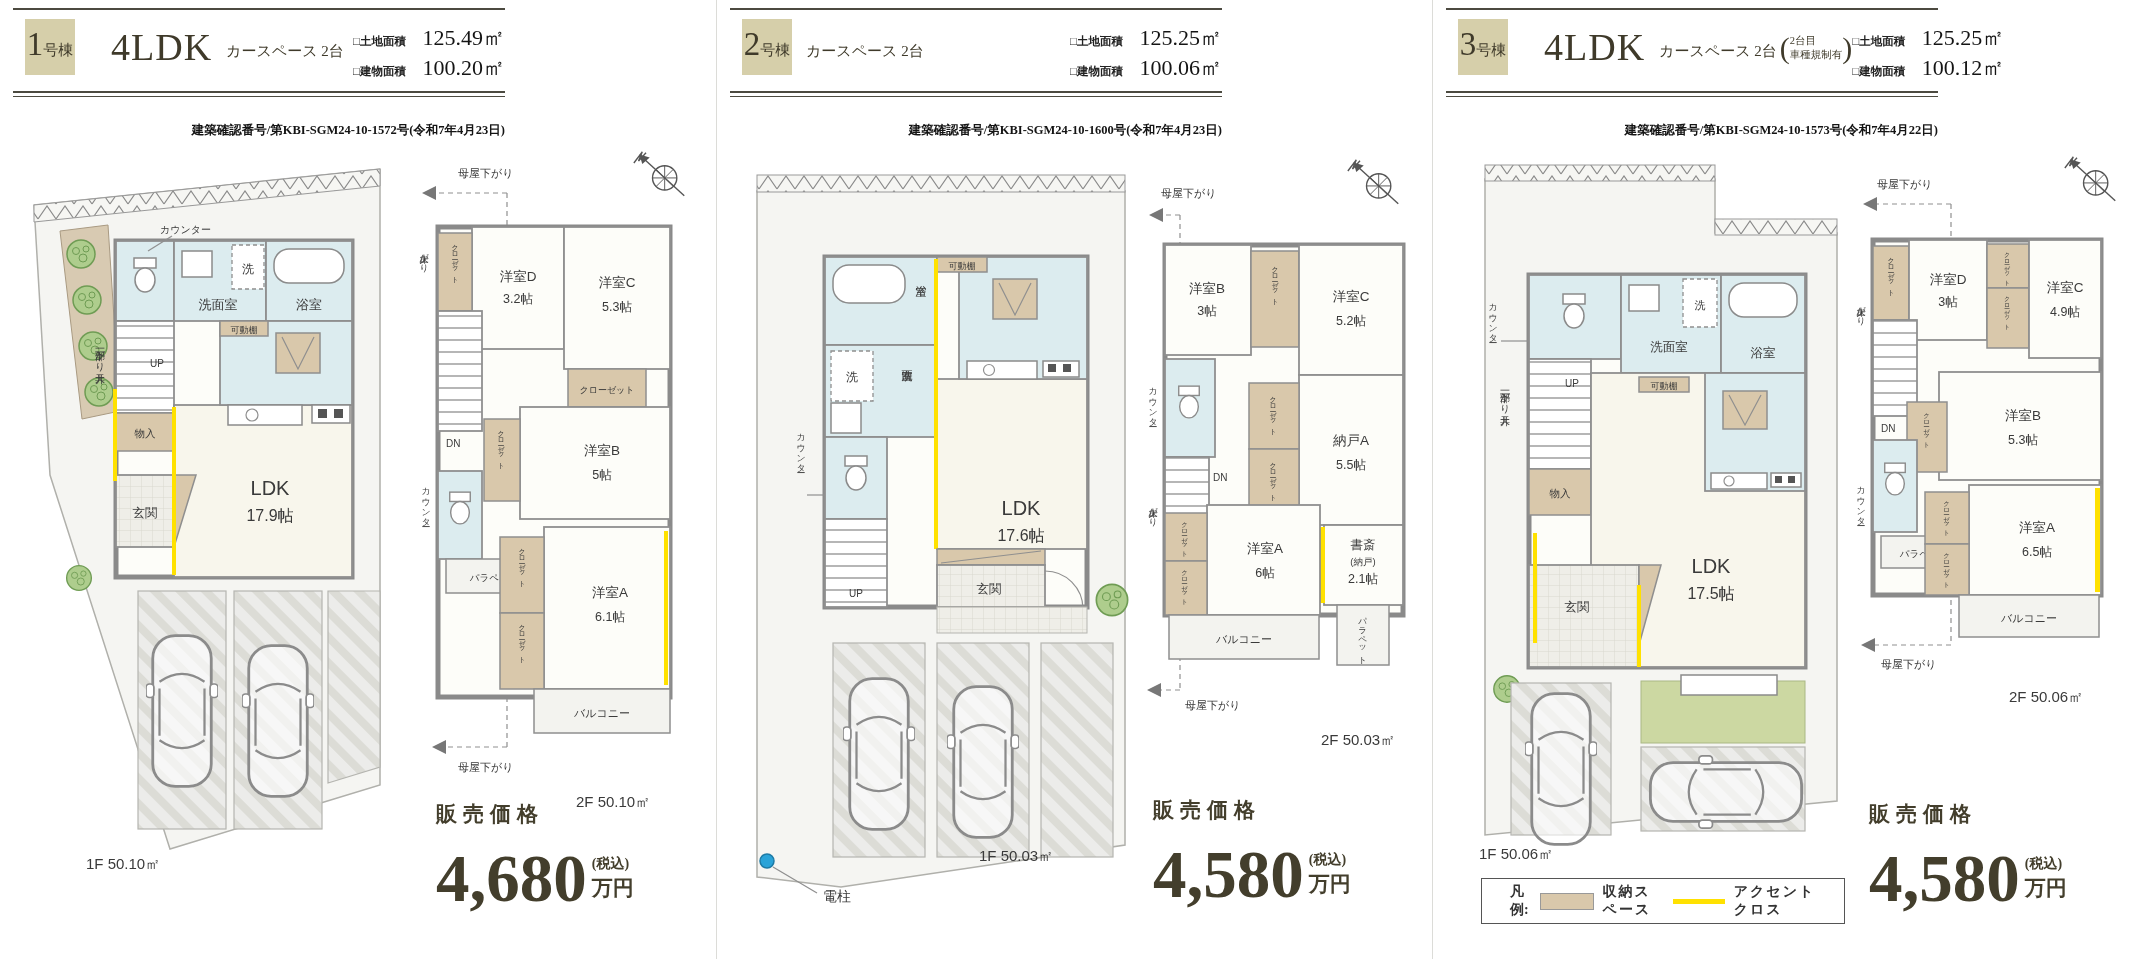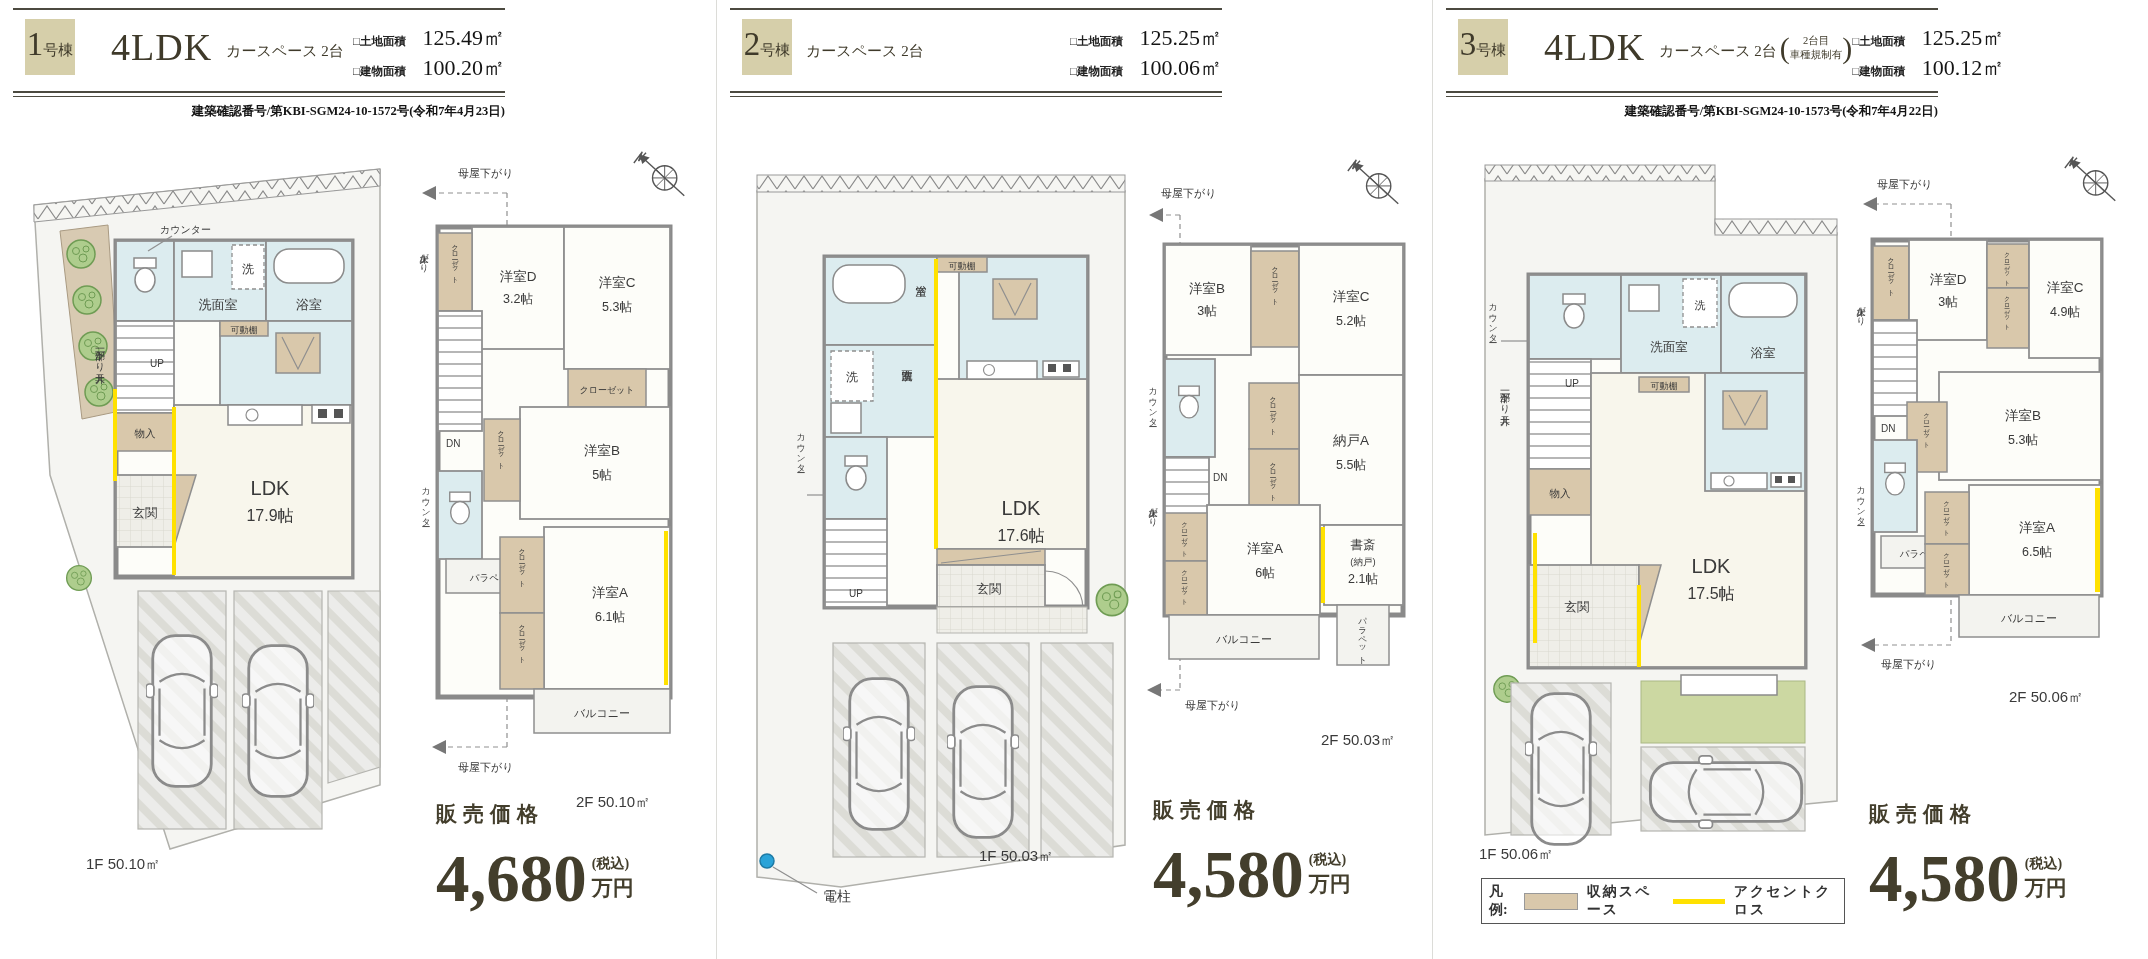--- a/index.html
+++ b/index.html
@@ -15,36 +15,36 @@
 .rule-thin{height:1px;background:#4c4a40;margin-top:3px}
 .hdr-main{display:flex;align-items:flex-start;padding:9px 0 8px 12px}
 .no-box{width:50px;height:56px;background:#d6cfaa;display:flex;align-items:baseline;justify-content:center;padding-top:9px;font-family:"Liberation Serif",serif;color:#3f3a2a;flex:none}
 .no-num{font-size:33px;line-height:1}
 .no-suf{font-size:15px;margin-left:0}
 .plan-name{font-family:"Liberation Serif",serif;font-size:38px;color:#3f3a2a;margin-left:36px;letter-spacing:1px;white-space:nowrap;line-height:56px}
 .plan-extra{font-size:29px}
 .car-label{font-family:"Liberation Serif",serif;font-size:15px;color:#3f3a2a;margin-left:14px;margin-top:23px;white-space:nowrap}
 .car-note{display:flex;align-items:center;margin-left:3px;margin-top:14px;color:#3f3a2a;font-family:"Liberation Serif",serif}
 .car-note .paren{font-size:30px;font-weight:400;line-height:1}
-.car-note .lines{font-size:10.5px;line-height:1.35;text-align:center;white-space:nowrap}
+.car-note .lines{font-size:10.5px;line-height:1.35;text-align:left;white-space:nowrap}
 .spacer{flex:1}
 .areas{flex:none;width:152px;margin-top:4px}
 .area-row{display:flex;justify-content:space-between;align-items:baseline}
 .area-label{font-size:11.5px;color:#222;font-weight:bold}
 .area-val{font-family:"Liberation Serif",serif;font-size:22px;color:#141414}
-.approval{position:absolute;top:103px;left:13px;width:492px;text-align:right;font-family:"Liberation Serif",serif;font-size:12.5px;color:#141414;font-weight:bold}
+.approval{position:absolute;top:122px;left:13px;width:492px;text-align:right;font-family:"Liberation Serif",serif;font-size:12.5px;color:#141414;font-weight:bold}
 .plan{position:absolute}
 .price{position:absolute;width:280px}
 .price .label{font-family:"Liberation Serif",serif;font-size:21px;letter-spacing:6px;color:#433e2c;font-weight:bold}
 .price-row{display:flex;align-items:flex-start;margin-top:15px}
 .price-num{font-family:"Liberation Serif",serif;font-size:67px;line-height:1.05;color:#433e2c;font-weight:bold}
 .price-side{margin-left:5px;margin-top:12px;color:#433e2c;font-family:"Liberation Serif",serif}
 .price-tax{font-size:14px;font-weight:bold}
 .price-unit{font-size:21px;font-weight:bold;margin-top:1px}
-.legend{position:absolute;left:48px;top:878px;width:364px;height:46px;border:1.5px solid #555;display:flex;align-items:center;padding:0 7px;gap:9px;background:#fff}
+.legend{position:absolute;left:48px;top:878px;width:364px;height:46px;border:1.5px solid #555;display:flex;align-items:center;padding:0 28px;gap:9px;background:#fff}
 .legend .title{font-family:"Liberation Serif",serif;font-size:14px;font-weight:bold}
 .sw-storage{width:54px;height:17px;background:#d9c8ab;border:1px solid #999;flex:none}
 .sw-accent{width:52px;height:5px;background:#ffe100;flex:none}
 .legend .lab{font-family:"Liberation Serif",serif;font-size:14px;font-weight:bold;letter-spacing:2px}
 svg text{font-family:"Liberation Sans",sans-serif;fill:#3a3a3a}
 .mid{text-anchor:middle}
 .vt{writing-mode:vertical-rl;text-orientation:mixed}
 .lot{fill:#f5f5f2;stroke:#b0b0ab;stroke-width:1.5}
 .wall{fill:#fdfdf9;stroke:#8a8a8a;stroke-width:5}
 .rm{fill:#fdfdf9;stroke:#8f8f8f;stroke-width:1.8}
@@ -270,20 +270,21 @@
             </div>
           <div class="area-row">
               <span class="area-label">□建物面積</span>
               <span class="area-val">100.06㎡</span>
             </div>
         </div>
       </div>
       <div class="rule"></div>
       <div class="rule-thin"></div>
     </div>
+    <div class="approval">建築確認番号/第KBI-SGM24-10-1600号(令和7年4月23日)</div>
 
     <svg class="plan" style="left:24px;top:145px" width="400" height="760" viewBox="0 0 400 760">
       <polygon class="lot" points="16,46 384,46 384,700 100,742 16,732"></polygon>
       <rect fill="url(#xband)" stroke="#999" stroke-width="1" x="16" y="30" width="368" height="17"></rect>
       <rect class="wall" x="84" y="112" width="262" height="350"></rect>
       <rect class="wet" x="84" y="112" width="112" height="88"></rect>
       <rect class="fx" x="92" y="120" width="72" height="38" rx="16"></rect>
       <text class="vt" x="180" y="132" font-size="11">浴室</text>
       <rect class="wet" x="84" y="200" width="112" height="92"></rect>
       <rect class="dashbox" x="90" y="206" width="42" height="50"></rect>

